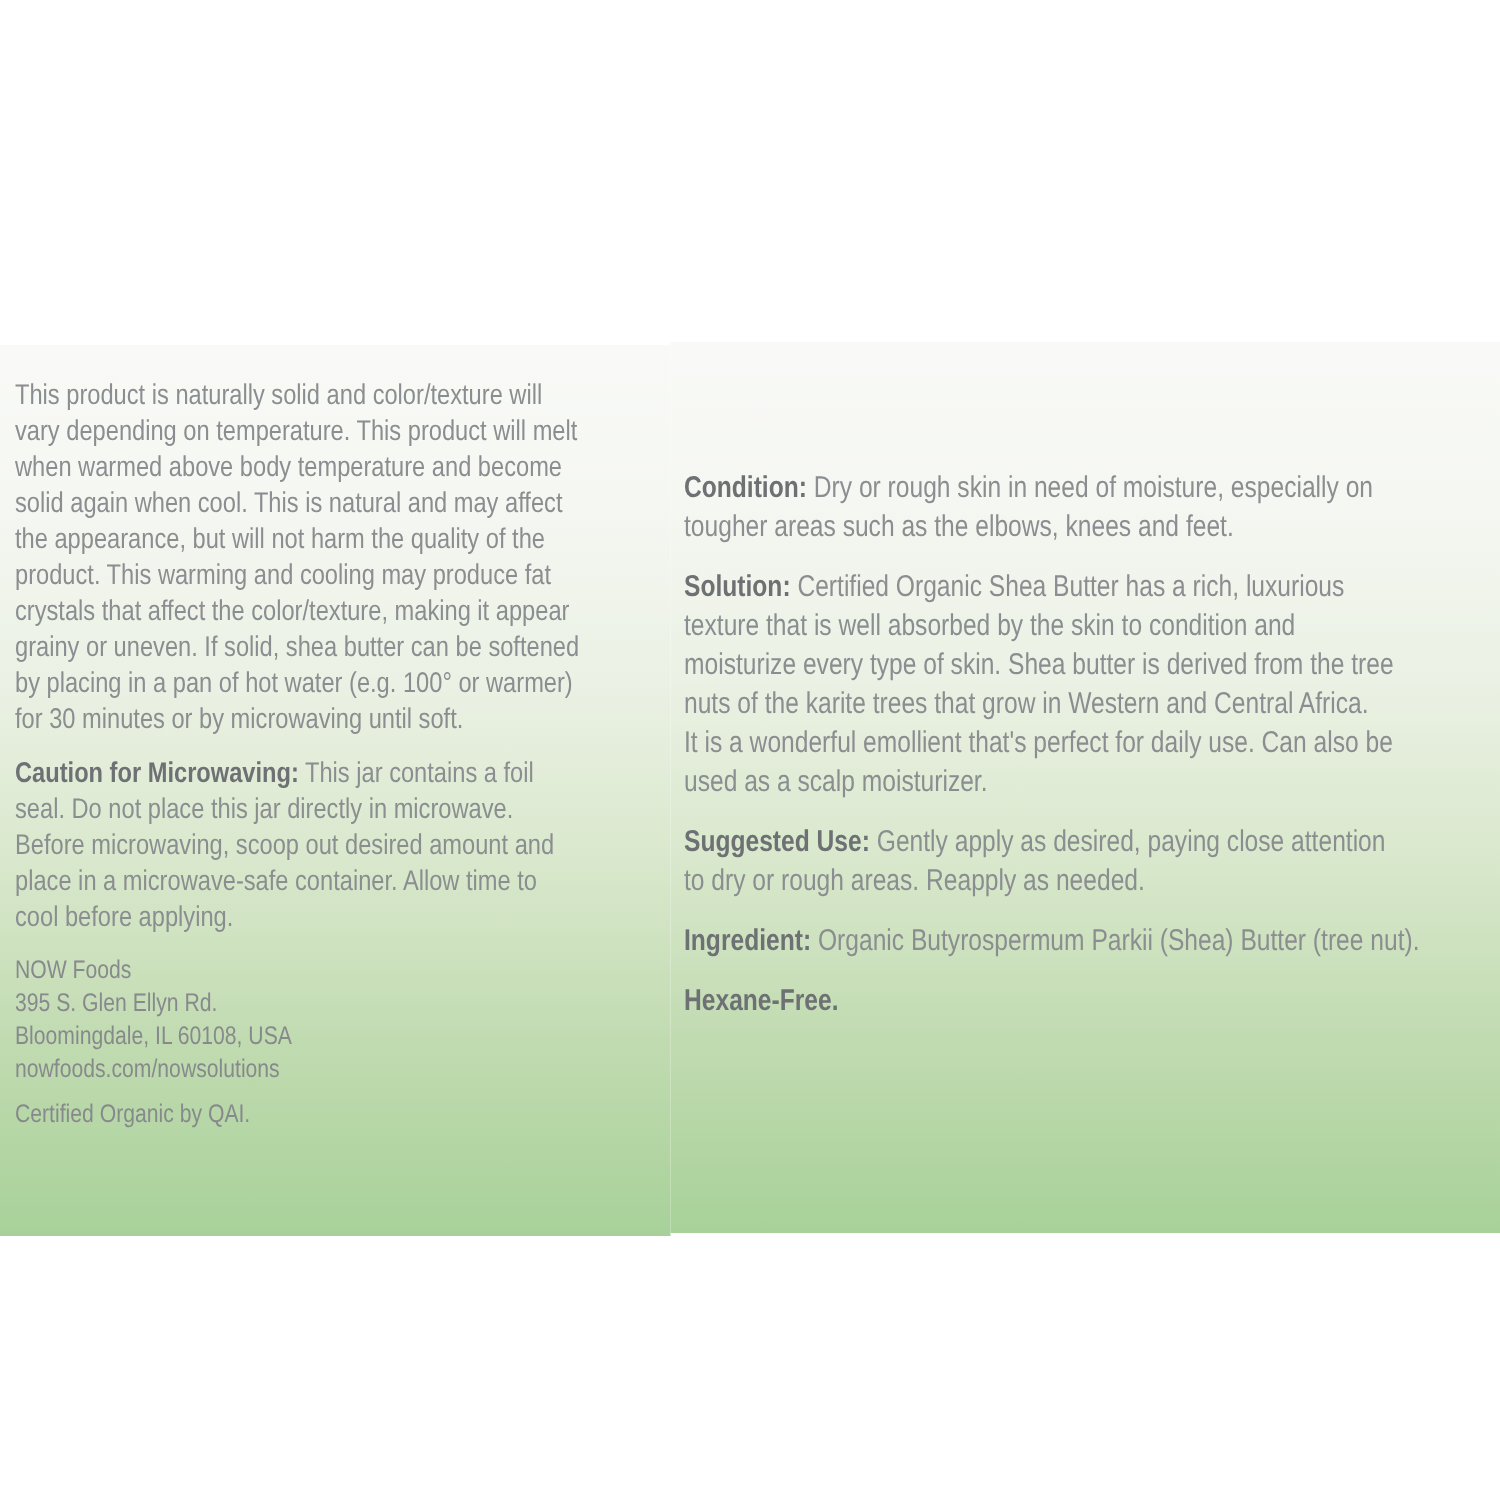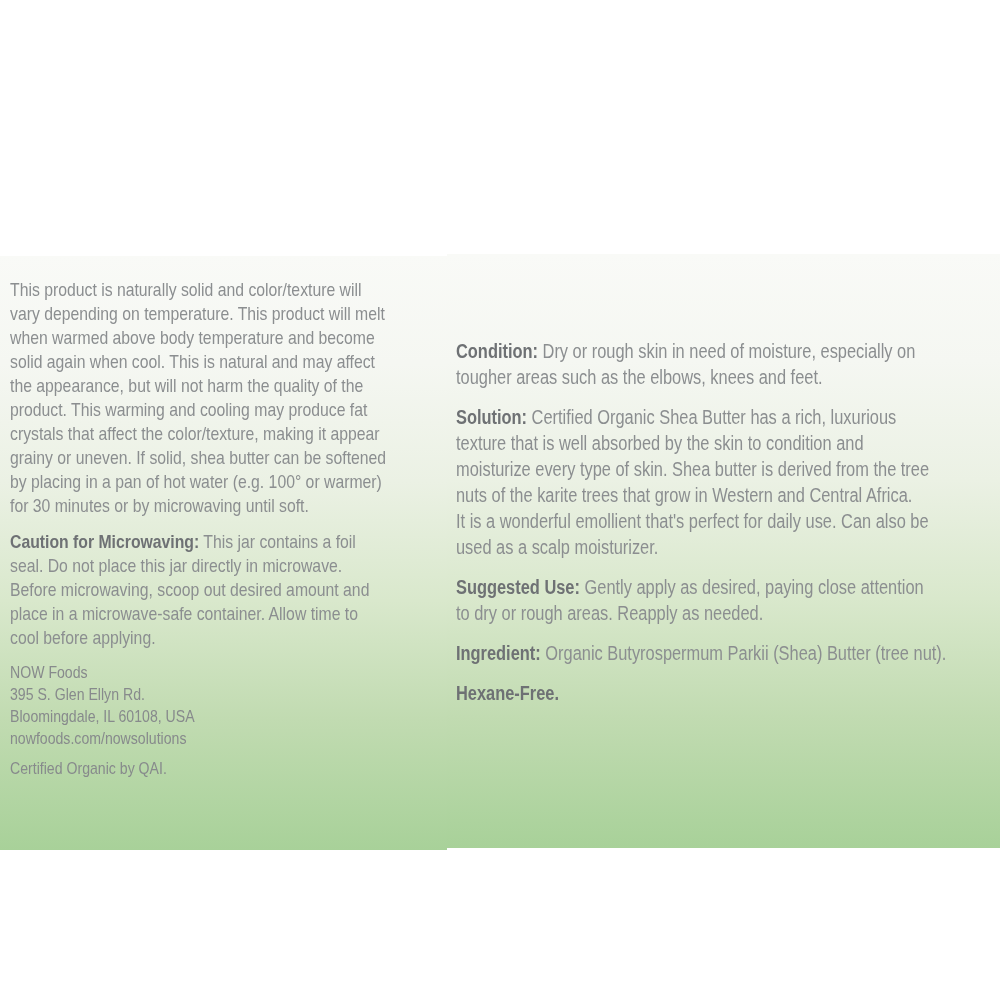--- a/index.html
+++ b/index.html
@@ -2,21 +2,20 @@
 <html><head>
 <meta charset="utf-8">
 <style>
   html,body{margin:0;padding:0;background:#ffffff;}
   .screen{
     position:relative;
     width:1000px;height:832px;
     background:#ffffff;
     overflow:hidden;
     font-family:"Liberation Sans",sans-serif;
-    margin-top:26px;
   }
   .panel{
     position:absolute;
     background:linear-gradient(to bottom,
       #f9faf7 0%,
       #f5f7f2 18%,
       #ebf1e4 38%,
       #d9e8cc 58%,
       #c1dbb1 78%,
       #a8d199 100%);

